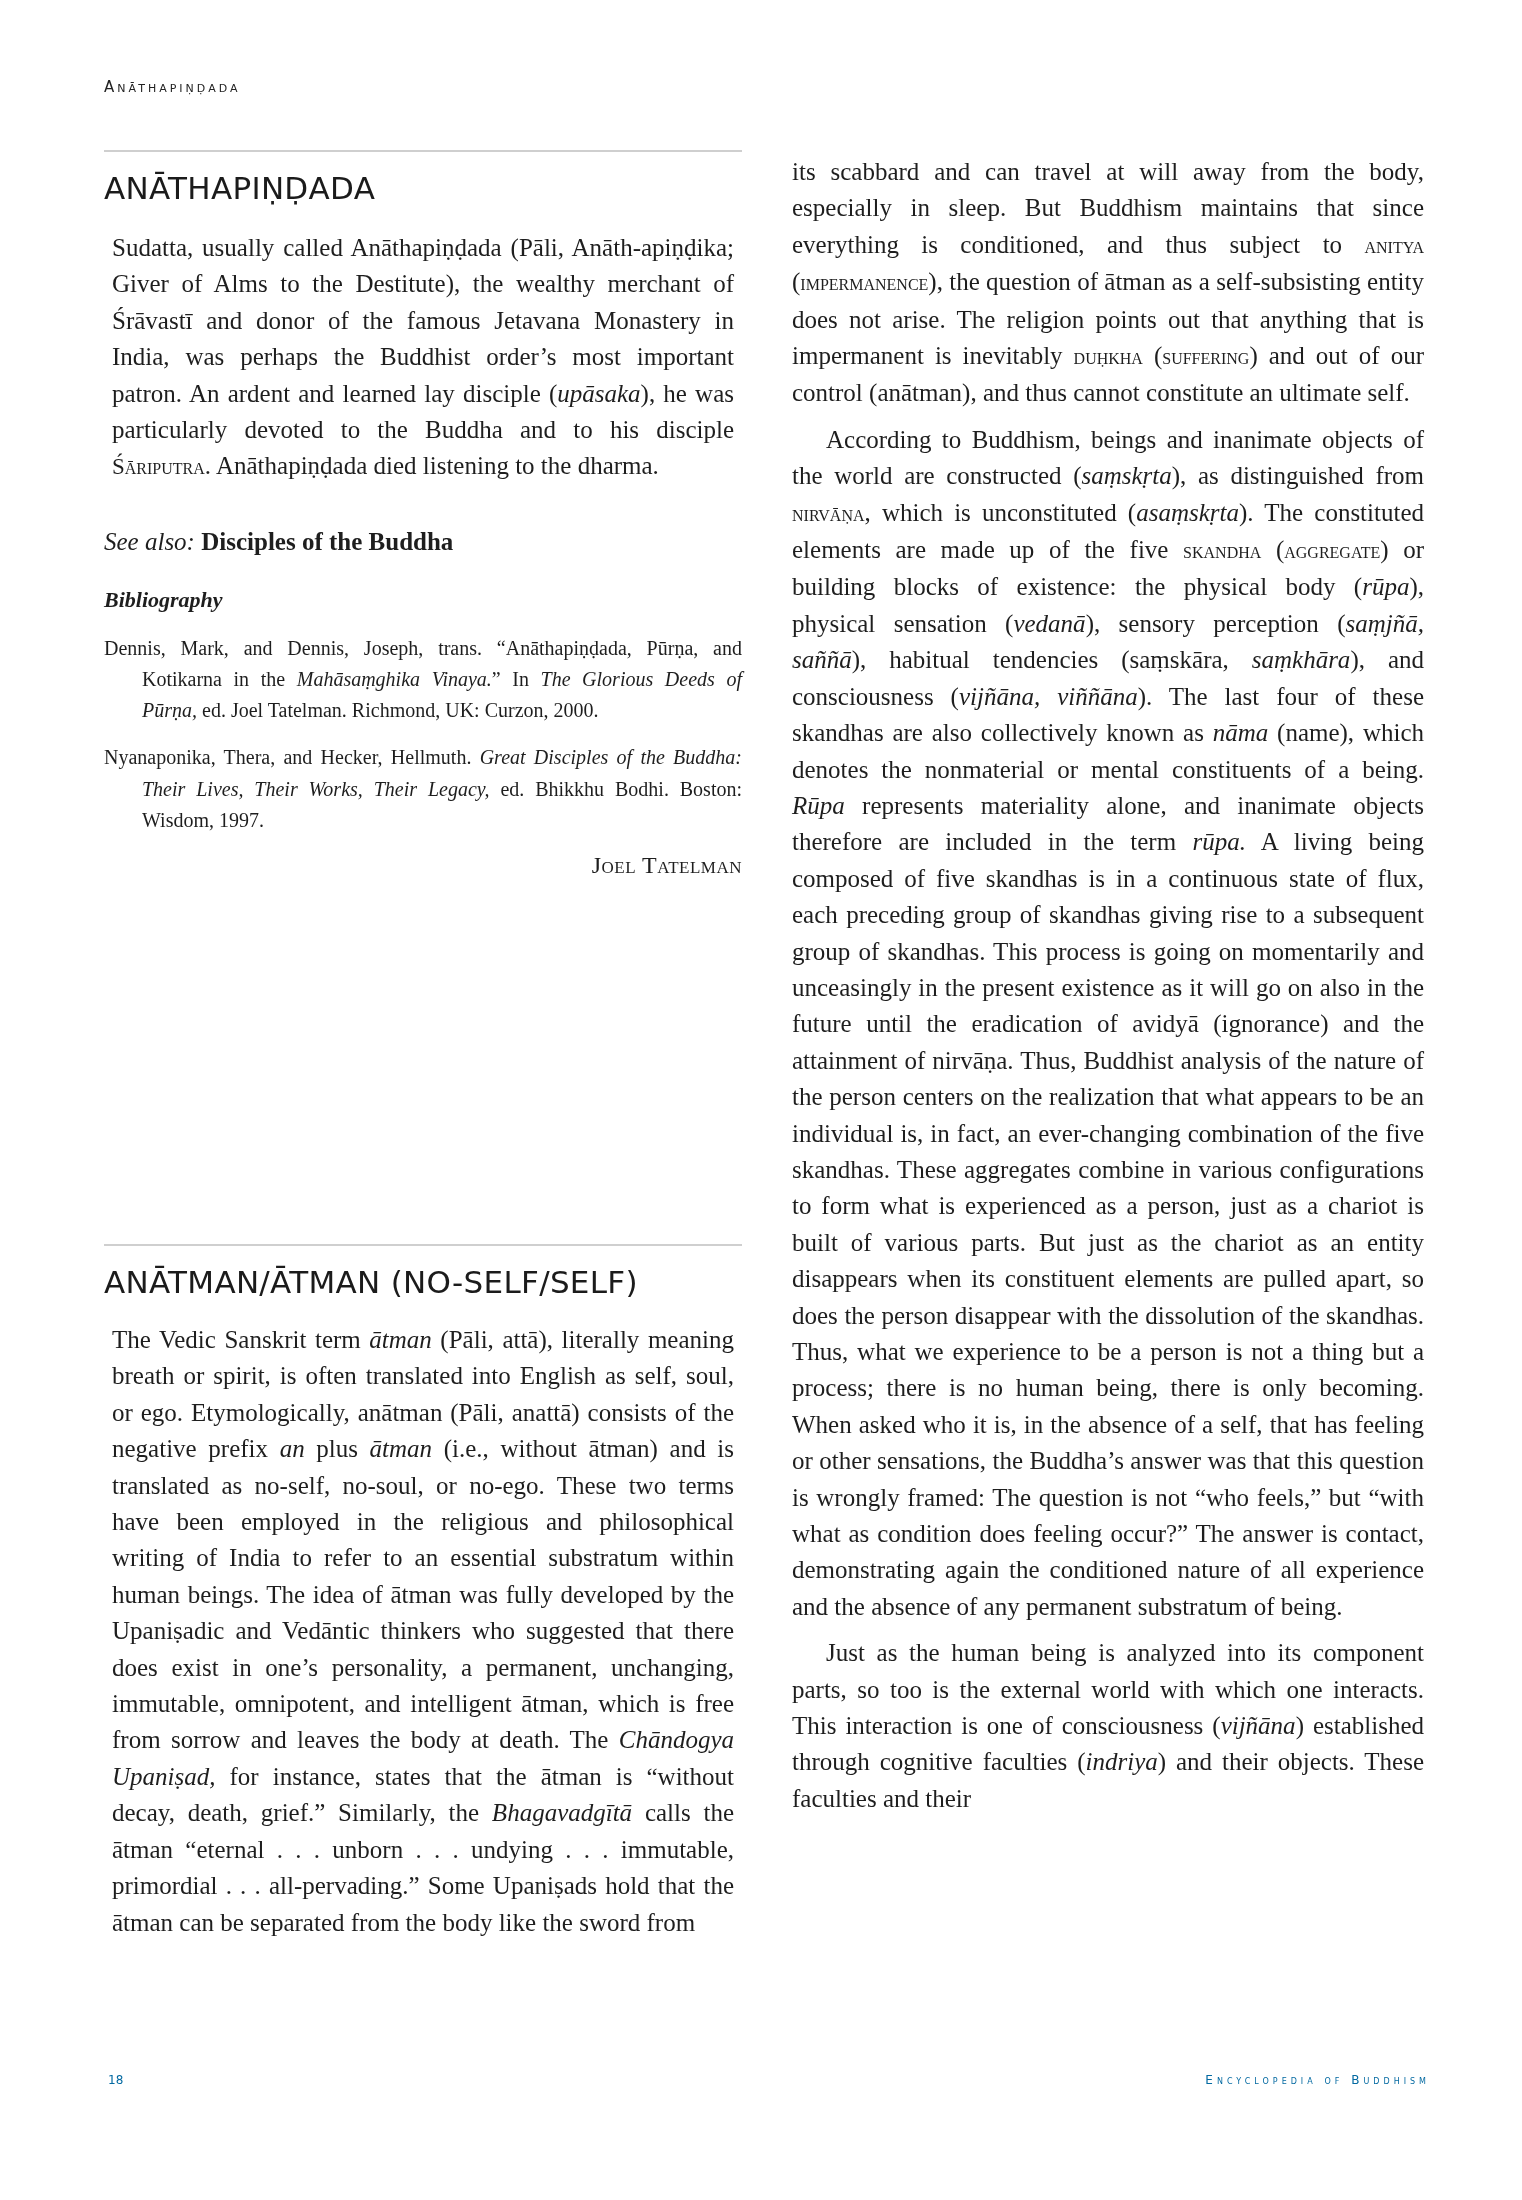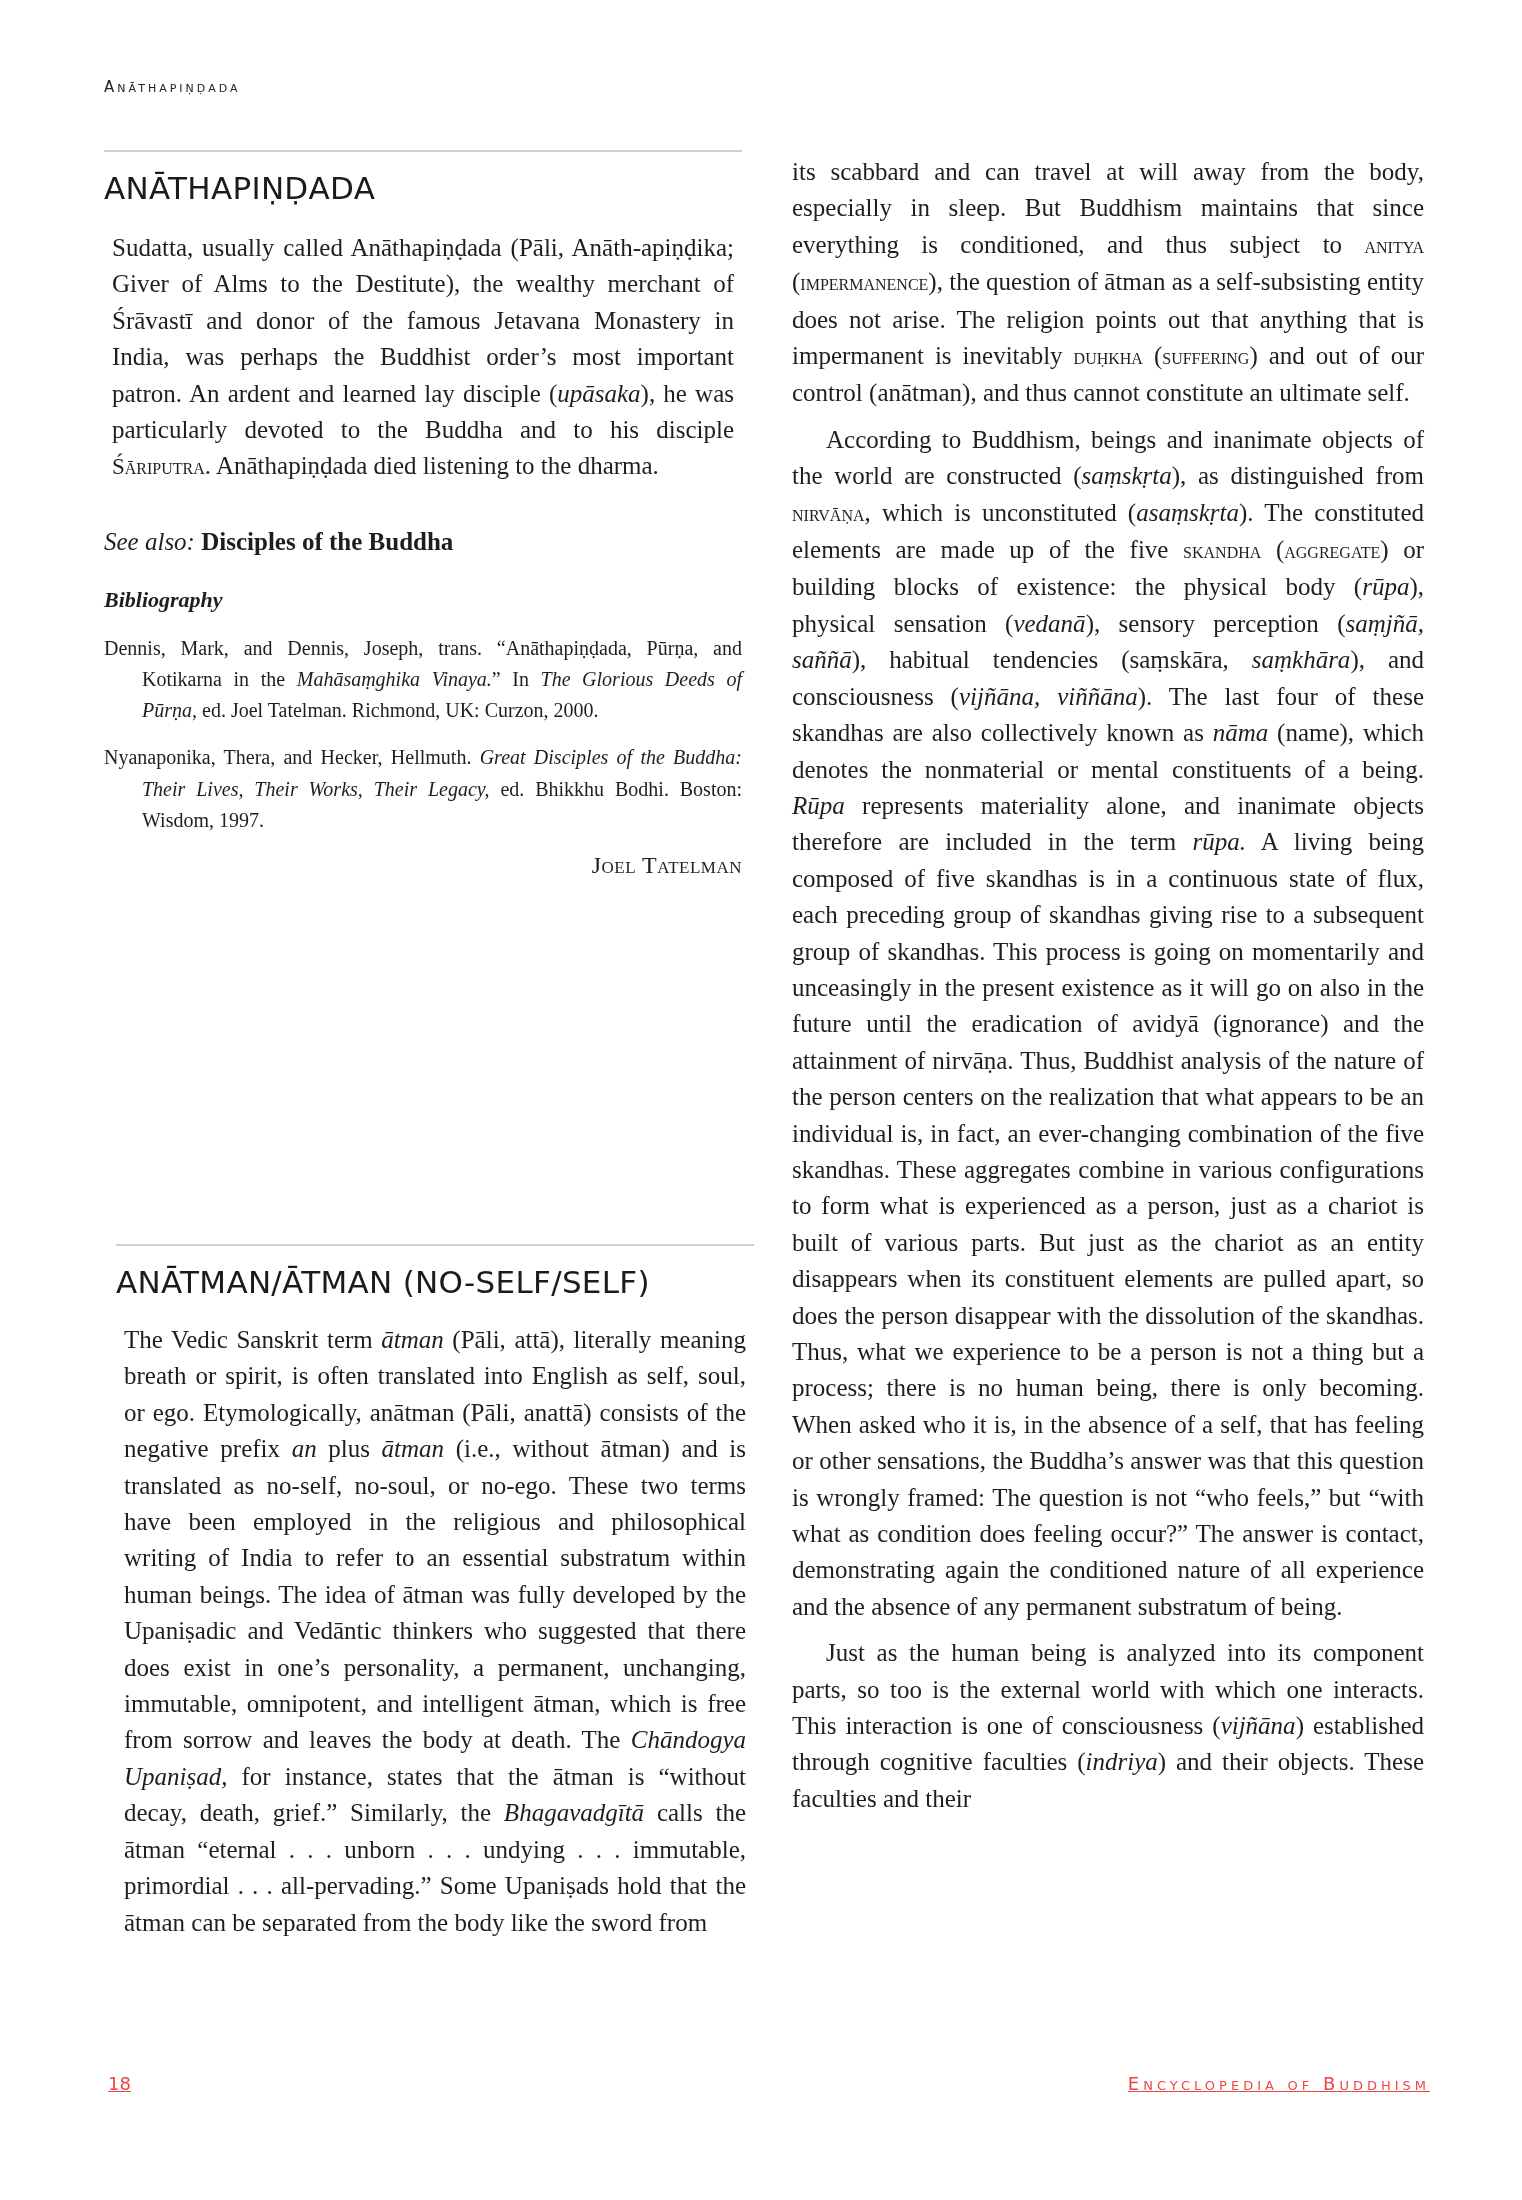--- a/index.html
+++ b/index.html
@@ -16,21 +16,21 @@
   p.body { font-size: 25px; line-height: 36.4px; text-align: justify; margin: 8px; hyphens: manual; }
   p.body.indent { text-indent: 34px; }
   .sc { font-variant: small-caps; font-size: 0.92em; }
   .seealso { font-size: 25px; margin: 0; line-height: 36px; }
   .seealso .label { font-style: italic; text-align: center; }
   .seealso .link { font-weight: bold; }
   .biblio-head { font-size: 22px; font-style: italic; font-weight: bold; margin: 0; line-height: 30px; }
   .bib { font-size: 20px; line-height: 31.2px; text-align: justify; margin: 0 0 16px 0;
          padding-left: 38px; text-indent: -38px; }
   .author { font-size: 24px; text-align: right; font-variant: small-caps; letter-spacing: 0.5px; margin: 0; }
-  .footer { position: absolute; top: 2073px; font-family: "DejaVu Sans", sans-serif; font-size: 18px; color: #ef4444; text-decoration: underline; }
+  .footer { position: absolute; top: 2073px; font-family: "DejaVu Sans", sans-serif; font-size: 12px; color: #0369a1; }
   .page-num { left: 108px; }
   .pub { right: 92px; letter-spacing: 4px; font-variant: small-caps; }
 </style>
 </head>
 <body>
 
 <div class="running-head">Anāthapiṇḍada</div>
 
 <div class="col col-left">
   <div style="position:absolute; top:150px; left:0; width:638px;">
@@ -44,21 +44,21 @@
       <span class="link">Disciples of the Buddha</span>
     </p>
     <p class="biblio-head" style="margin-top:25px;font-style:italic;">Bibliography</p>
     <div style="margin-top:18px;" id="biblio-list">
         <p class="bib"><span>Dennis, Mark, and Dennis, Joseph, trans. “Anāthapiṇḍada, Pūrṇa, and Kotikarna in the </span><i>Mahāsaṃghika Vinaya.</i><span>” In </span><i>The Glorious Deeds of Pūrṇa,</i><span> ed. Joel Tatelman. Richmond, UK: Curzon, 2000.</span></p>
         <p class="bib"><span>Nyanaponika, Thera, and Hecker, Hellmuth. </span><i>Great Disciples of the Buddha: Their Lives, Their Works, Their Legacy,</i><span> ed. Bhikkhu Bodhi. Boston: Wisdom, 1997.</span></p>
       </div>
     <p class="author">Joel Tatelman</p>
   </div>
 
-  <div style="position:absolute; top:1244px; left:12px; width:638px;">
+  <div style="position:absolute; top:1244px; left:0; width:638px;">
     <div class="rule"></div>
     <h2 class="entry-title">ANĀTMAN/ĀTMAN (NO-SELF/SELF)</h2>
     <p class="body" style="margin-top:20px;" id="anatman-left"><span>The Vedic Sanskrit term </span><i>ātman</i><span> (Pāli, attā), literally meaning breath or spirit, is often translated into English as self, soul, or ego. Etymologically, anātman (Pāli, anattā) consists of the negative prefix </span><i>an</i><span> plus </span><i>ātman</i><span> (i.e., without ātman) and is translated as no-self, no-soul, or no-ego. These two terms have been employed in the religious and philosophical writing of India to refer to an essential substratum within human beings. The idea of ātman was fully developed by the Upaniṣadic and Vedāntic thinkers who suggested that there does exist in one’s personality, a permanent, unchanging, immutable, omnipotent, and intelligent ātman, which is free from sorrow and leaves the body at death. The </span><i>Chāndogya Upaniṣad,</i><span> for instance, states that the ātman is “without decay, death, grief.” Similarly, the </span><i>Bhagavadgītā</i><span> calls the ātman “eternal . . . unborn . . . undying . . . immutable, primordial . . . all-pervading.” Some Upaniṣads hold that the ātman can be separated from the body like the sword from</span></p>
   </div>
 </div>
 
 <div class="col col-right" style="top:146px;">
   <p class="body" id="rp0"><span>its scabbard and can travel at will away from the body, especially in sleep. But Buddhism maintains that since everything is conditioned, and thus subject to </span><span class="sc">anitya</span><span> (</span><span class="sc">impermanence</span><span>), the question of ātman as a self-subsisting entity does not arise. The religion points out that anything that is impermanent is inevitably </span><span class="sc">duḥkha</span><span> (</span><span class="sc">suffering</span><span>) and out of our control (anātman), and thus cannot constitute an ultimate self.</span></p>
   <p class="body indent" id="rp1" style="margin-top:10px;"><span>According to Buddhism, beings and inanimate objects of the world are constructed (</span><i>saṃskṛta</i><span>), as distinguished from </span><span class="sc">nirvāṇa</span><span>, which is unconstituted (</span><i>asaṃskṛta</i><span>). The constituted elements are made up of the five </span><span class="sc">skandha</span><span> (</span><span class="sc">aggregate</span><span>) or building blocks of existence: the physical body (</span><i>rūpa</i><span>), physical sensation (</span><i>vedanā</i><span>), sensory perception (</span><i>saṃjñā, saññā</i><span>), habitual tendencies (saṃskāra, </span><i>saṃkhāra</i><span>), and consciousness (</span><i>vijñāna, viññāna</i><span>). The last four of these skandhas are also collectively known as </span><i>nāma</i><span> (name), which denotes the nonmaterial or mental constituents of a being. </span><i>Rūpa</i><span> represents materiality alone, and inanimate objects therefore are included in the term </span><i>rūpa.</i><span> A living being composed of five skandhas is in a continuous state of flux, each preceding group of skandhas giving rise to a subsequent group of skandhas. This process is going on momentarily and unceasingly in the present existence as it will go on also in the future until the eradication of avidyā (ignorance) and the attainment of nirvāṇa. Thus, Buddhist analysis of the nature of the person centers on the realization that what appears to be an individual is, in fact, an ever-changing combination of the five skandhas. These aggregates combine in various configurations to form what is experienced as a person, just as a chariot is built of various parts. But just as the chariot as an entity disappears when its constituent elements are pulled apart, so does the person disappear with the dissolution of the skandhas. Thus, what we experience to be a person is not a thing but a process; there is no human being, there is only becoming. When asked who it is, in the absence of a self, that has feeling or other sensations, the Buddha’s answer was that this question is wrongly framed: The question is not “who feels,” but “with what as condition does feeling occur?” The answer is contact, demonstrating again the conditioned nature of all experience and the absence of any permanent substratum of being.</span></p>
   <p class="body indent" id="rp2" style="margin-top:10px;"><span>Just as the human being is analyzed into its component parts, so too is the external world with which one interacts. This interaction is one of consciousness (</span><i>vijñāna</i><span>) established through cognitive faculties (</span><i>indriya</i><span>) and their objects. These faculties and their</span></p>

